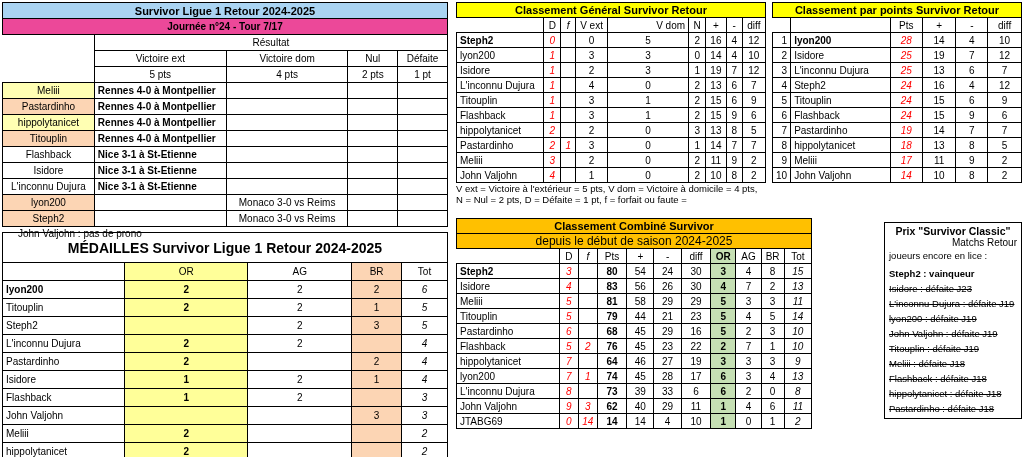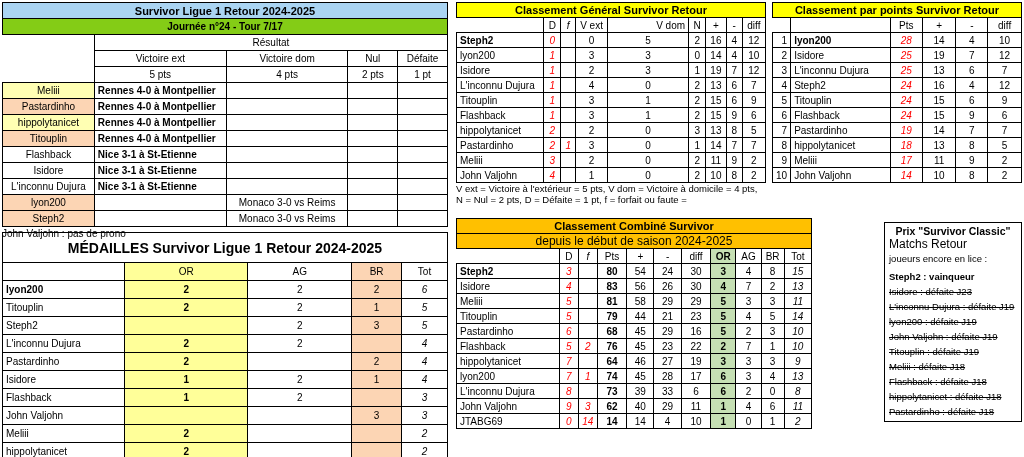--- a/index.html
+++ b/index.html
@@ -16,21 +16,21 @@
   table { border-collapse: collapse; }
   td, th { border: 1px solid #000; padding: 0 3px; height: 15px; font-weight: normal; text-align: center; white-space: nowrap; overflow: hidden; }
   .bold { font-weight: bold; }
   .left { text-align: left; }
   .title { font-weight: bold; font-size: 14px; }
 
   
   #panel-survivor { position: absolute; left: 2px; top: 2px; width: 490px; }
   #panel-survivor td { height: 16px; }
   .hdr-blue { background: #aad4f2; font-weight: bold; font-size: 11px; }
-  .sub-grey { background: #84cc16; }
+  .sub-grey { background: #ec4899; }
   .yel { background: #ffffb3; }
   .org { background: #fcd5b4; }
 
   
   #panel-general { position: absolute; left: 456px; top: 2px; width: 310px; }
   .hdr-yellow { background: #ffff00; font-weight: bold; font-size: 11px; }
   .red { color: #ff0000; }
   .note { font-size: 9.5px; margin-top: 0; }
 
   
@@ -44,21 +44,21 @@
   .ital { font-style: italic; }
 
   
   #panel-combine { position: absolute; left: 456px; top: 218px; width: 356px; }
   .hdr-gold { background: #ffc000; font-weight: bold; font-size: 11px; }
   .col-green { background: #c6e0b4; font-weight: bold; }
 
   
   #panel-prix { position: absolute; left: 884px; top: 222px; width: 138px; border: 1px solid #000; padding: 2px 4px; }
   #panel-prix .pt { text-align: center; font-weight: bold; font-size: 10.5px; }
-  #panel-prix .ps { text-align: left; font-size: 12px; }
+  #panel-prix .ps { text-align: right; font-size: 10px; }
   #panel-prix .line { font-size: 9.5px; height: 15px; line-height: 15px; }
   .strike { text-decoration: line-through; }
 </style>
 </head>
 <body>
 
 <div class="page">
 
   <div id="panel-survivor">
     <table style="width:446px;">
@@ -145,21 +145,21 @@
       </tr>
       <tr>
         <td class="org">Steph2</td>
         <td></td>
         <td>Monaco 3-0 vs Reims</td>
         <td></td>
         <td></td>
       </tr>
     </tbody>
       </table>
-    <div style="font-size:10px; margin-top:1px;">John Valjohn : pas de prono</div>
+    <div style="font-size:10px; margin-top:1px;margin-left:16px;">John Valjohn : pas de prono</div>
   </div>
 
   <div id="panel-general">
     <table style="width:310px;">
       <tbody>
           <tr>
         <td class="hdr-yellow" colspan="9">Classement Général Survivor Retour</td>
       </tr>
       <tr>
         <td style="width:96px; border-left:none; border-top:none;"></td>

